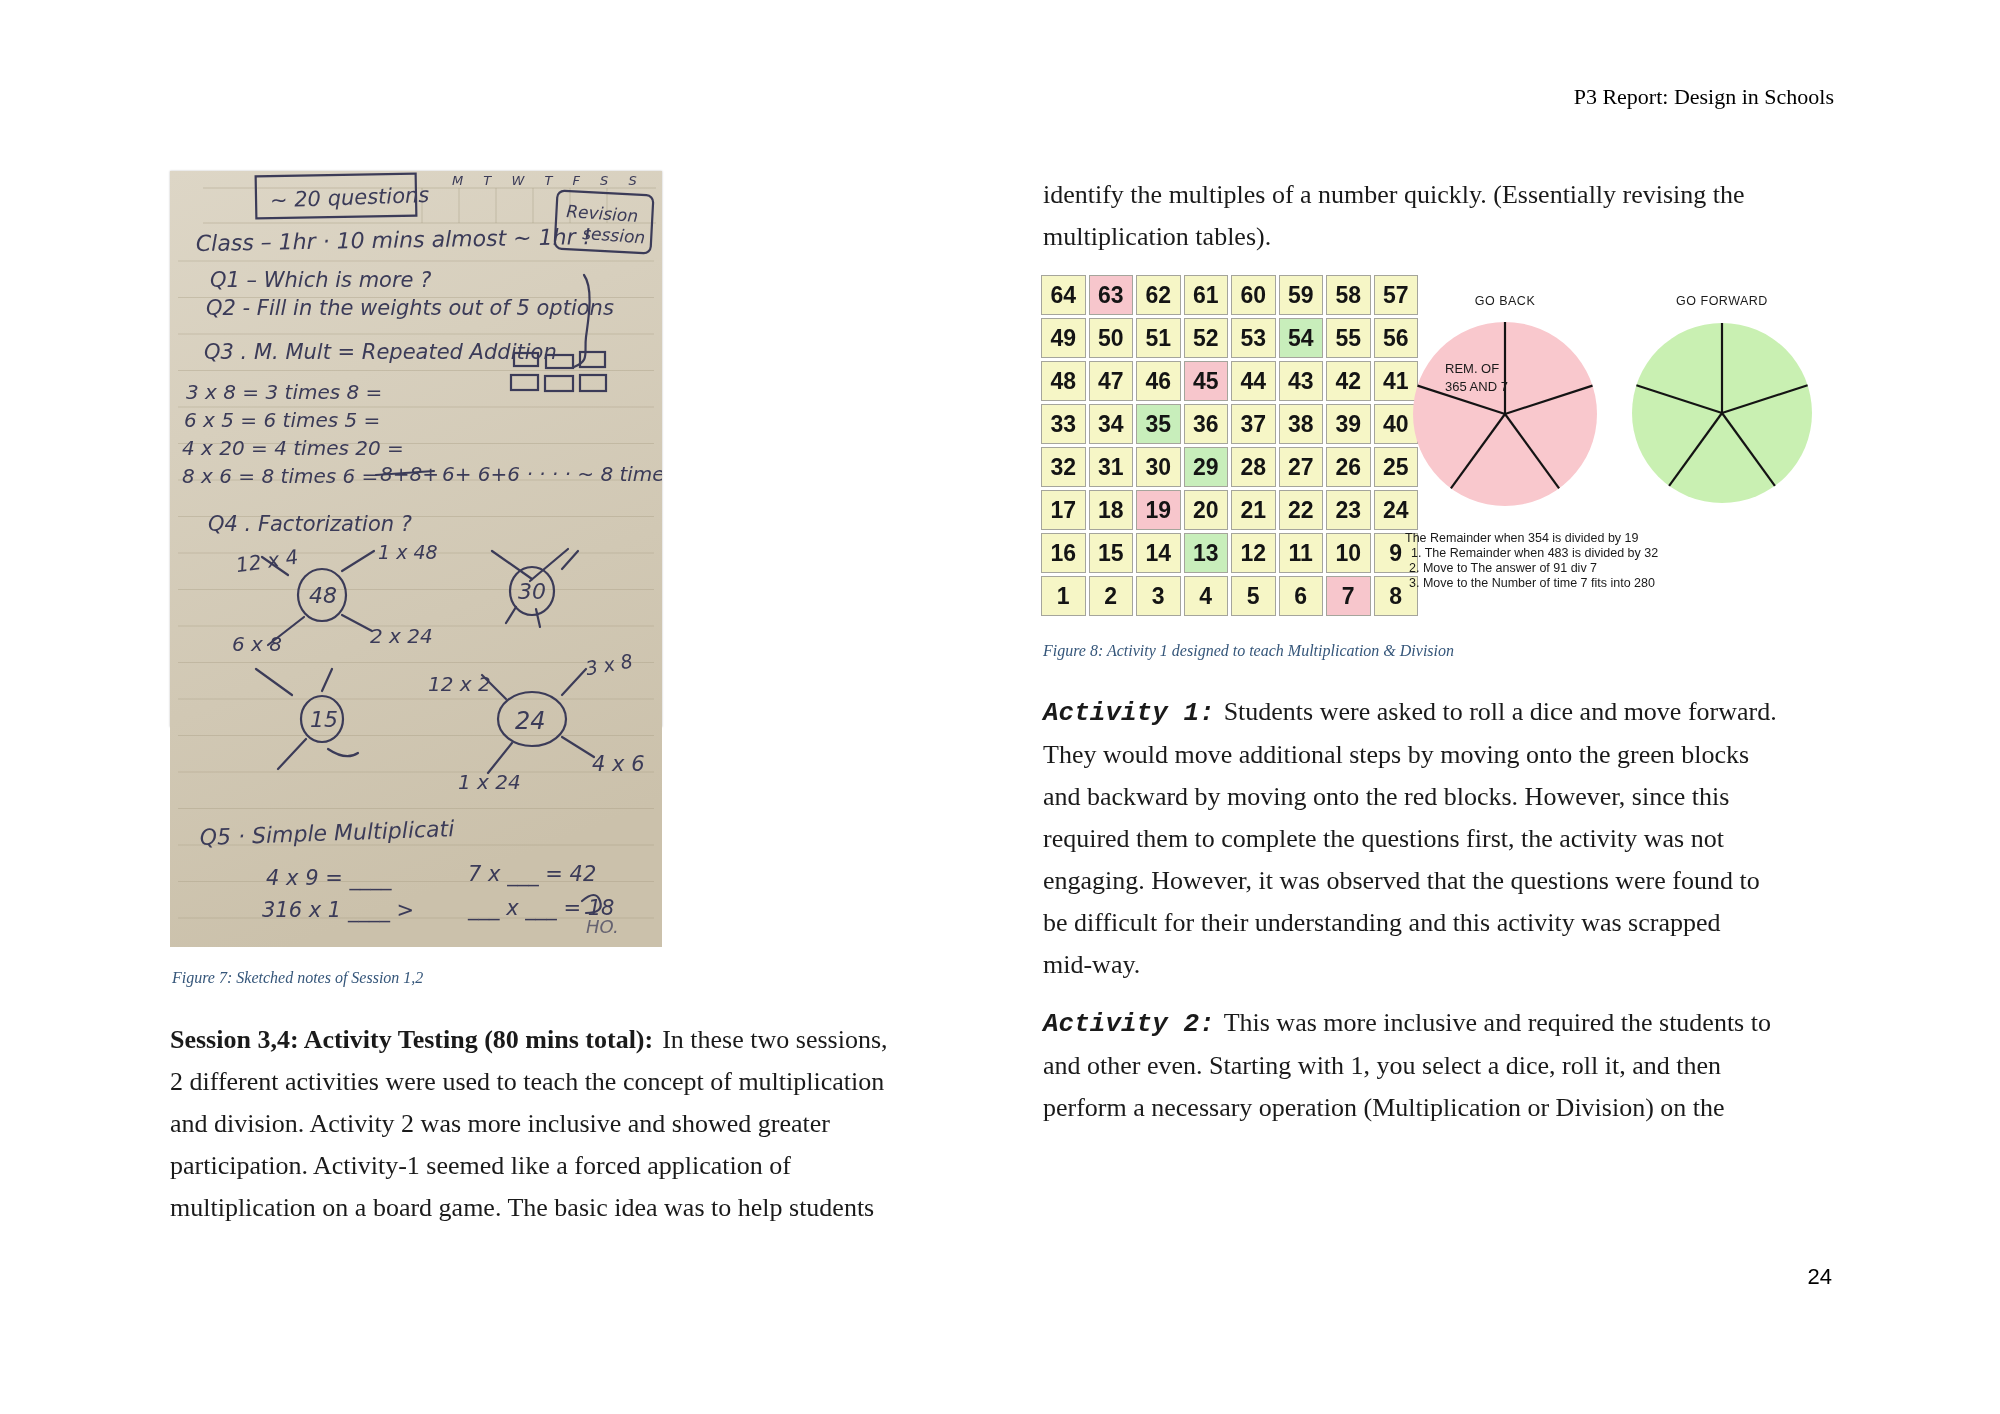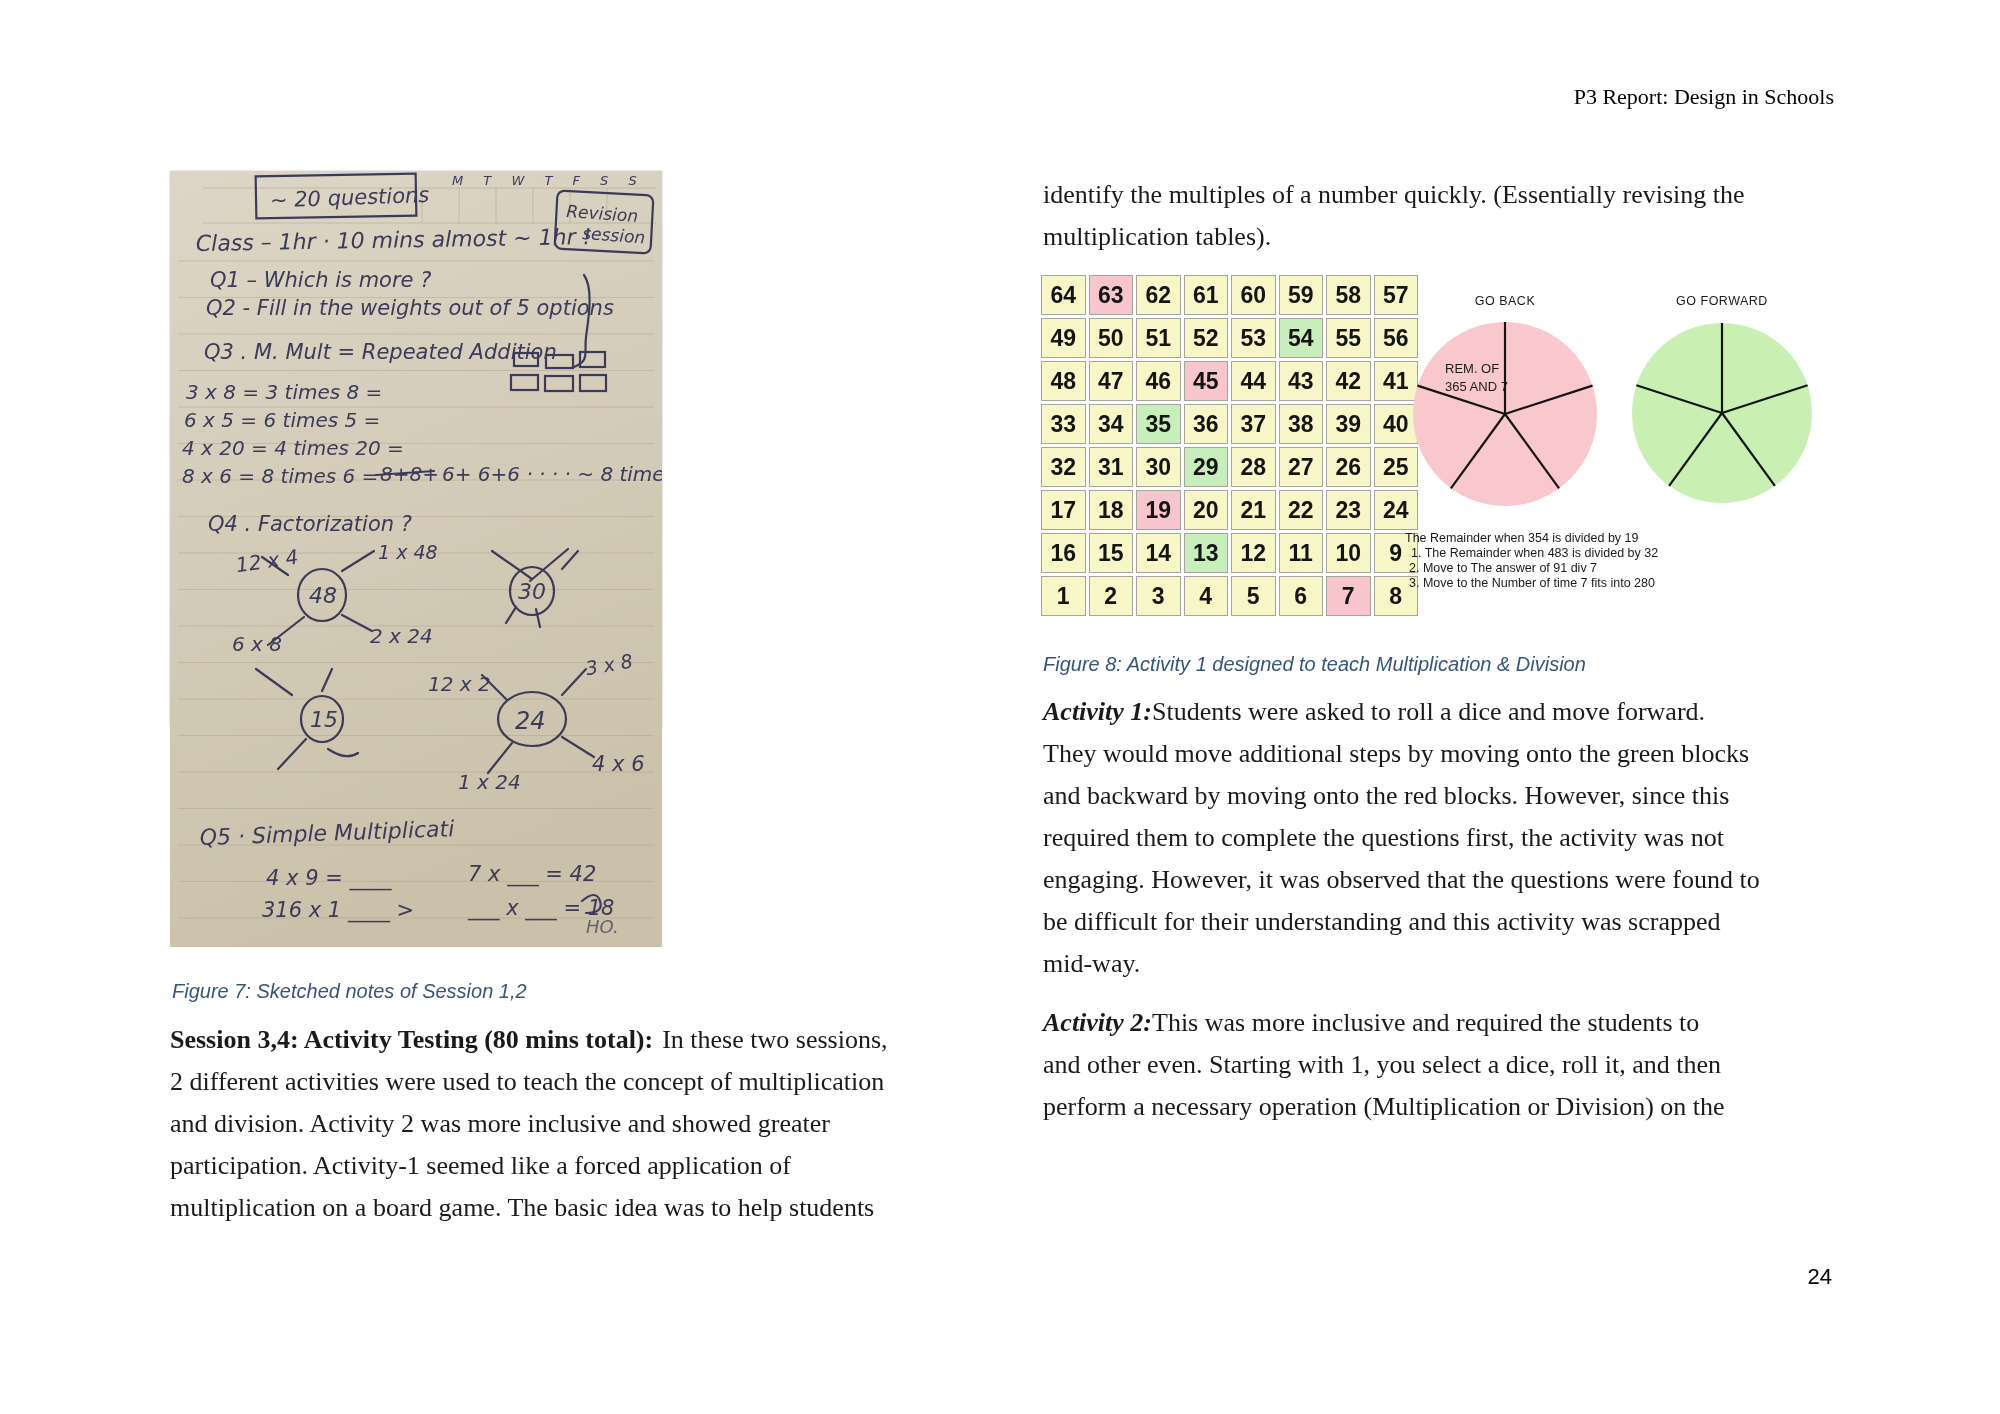--- a/index.html
+++ b/index.html
@@ -7,25 +7,25 @@
     --cell_yellow:#f6f6c6; --cell_red:#f7c6cc; --cell_green:#c8eebb;
     --pie_pink:#f9c8cd; --pie_green:#c9f0b2; --caption:#35567a;
     --rule:#a69c82; --faint:#95907e;
   }
   html,body{margin:0;padding:0;background:#888;}
   .page{position:relative;width:2000px;height:1414px;background:#ffffff;
         font-family:"Liberation Serif",serif;color:#1a1a1a;overflow:hidden;}
   .abs{position:absolute;}
   .header{top:84px;right:166px;font-size:22px;color:#000;margin-left:39px;}
   .pagenum{top:1264px;right:168px;font-family:"Liberation Sans",sans-serif;font-size:22px;color:#000;}
-  .caption{font-family:Liberation Sans, sans-serif;font-style:italic;font-size:20px;color:var(--caption);margin-top:11px;}
+  .caption{font-family:Liberation Serif, serif;font-style:italic;font-size:16px;color:var(--caption);}
   .para{font-size:26px;line-height:42px;}
   .tline{white-space:nowrap;}
   .b{font-weight:bold;margin-right:9px;}
-  .bi{font-weight:bold;font-style:italic;}
+  .bi{font-weight:bold;font-style:italic;margin-right:9px;font-family:Liberation Mono, monospace;}
   .photo{left:170px;top:171px;width:492px;height:556px;box-shadow:0 0 2px rgba(0,0,0,.25);}
   .fig8{left:1041px;top:273px;width:795px;height:346px;}
   .board{position:absolute;left:0;top:2px;width:377px;height:341px;display:grid;
          grid-template-columns:repeat(8,1fr);grid-template-rows:repeat(8,1fr);gap:3px;}
   .cell{display:flex;align-items:center;justify-content:center;background:var(--cell_yellow);
         border:1px solid #a5a59c;font-family:"Liberation Sans",sans-serif;font-weight:bold;
         font-size:23px;color:#141414;}
   .cell.red{background:var(--cell_red);}
   .cell.green{background:var(--cell_green);}
   .pies{position:absolute;left:360px;top:0;}

